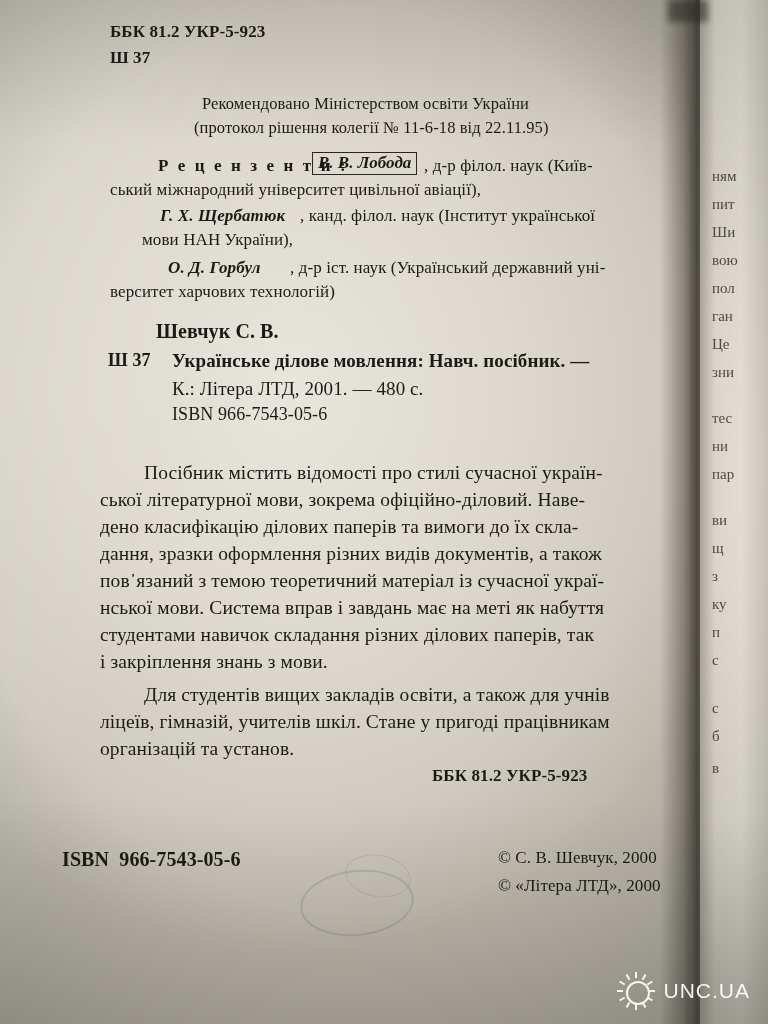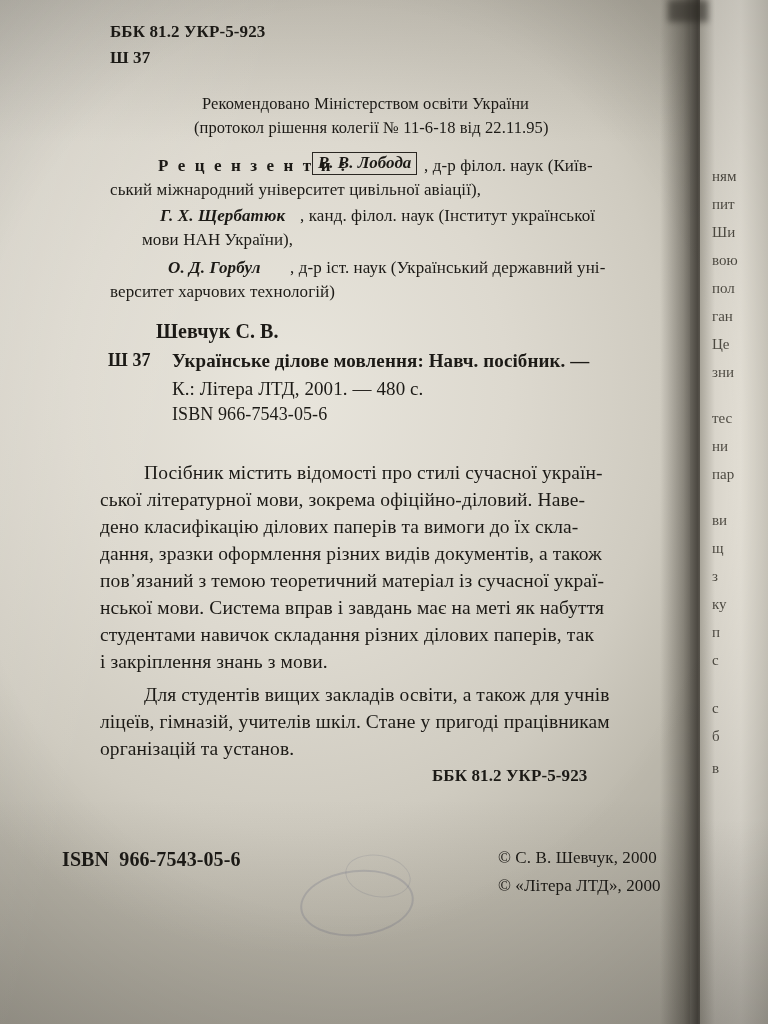--- a/index.html
+++ b/index.html
@@ -248,14 +248,32 @@
   <div class="rcol" style="top:568px;">з</div>
   <div class="rcol" style="top:596px;">ку</div>
   <div class="rcol" style="top:624px;">п</div>
   <div class="rcol" style="top:652px;">с</div>
   <div class="rcol" style="top:700px;">с</div>
   <div class="rcol" style="top:728px;">б</div>
   <div class="rcol" style="top:760px;">в</div>
 
   <div class="vignette"></div>
 
+  <div class="watermark">
+    <div class="wm-sun">
+      <div class="core"></div>
+      <i style="transform: rotate(0deg)"></i>
+      <i style="transform: rotate(30deg)"></i>
+      <i style="transform: rotate(60deg)"></i>
+      <i style="transform: rotate(90deg)"></i>
+      <i style="transform: rotate(120deg)"></i>
+      <i style="transform: rotate(150deg)"></i>
+      <i style="transform: rotate(180deg)"></i>
+      <i style="transform: rotate(210deg)"></i>
+      <i style="transform: rotate(240deg)"></i>
+      <i style="transform: rotate(270deg)"></i>
+      <i style="transform: rotate(300deg)"></i>
+      <i style="transform: rotate(330deg)"></i>
+    </div>
+    <div class="wm-text">UNC.UA</div>
+  </div>
 
 </div>
 
 </body></html>

